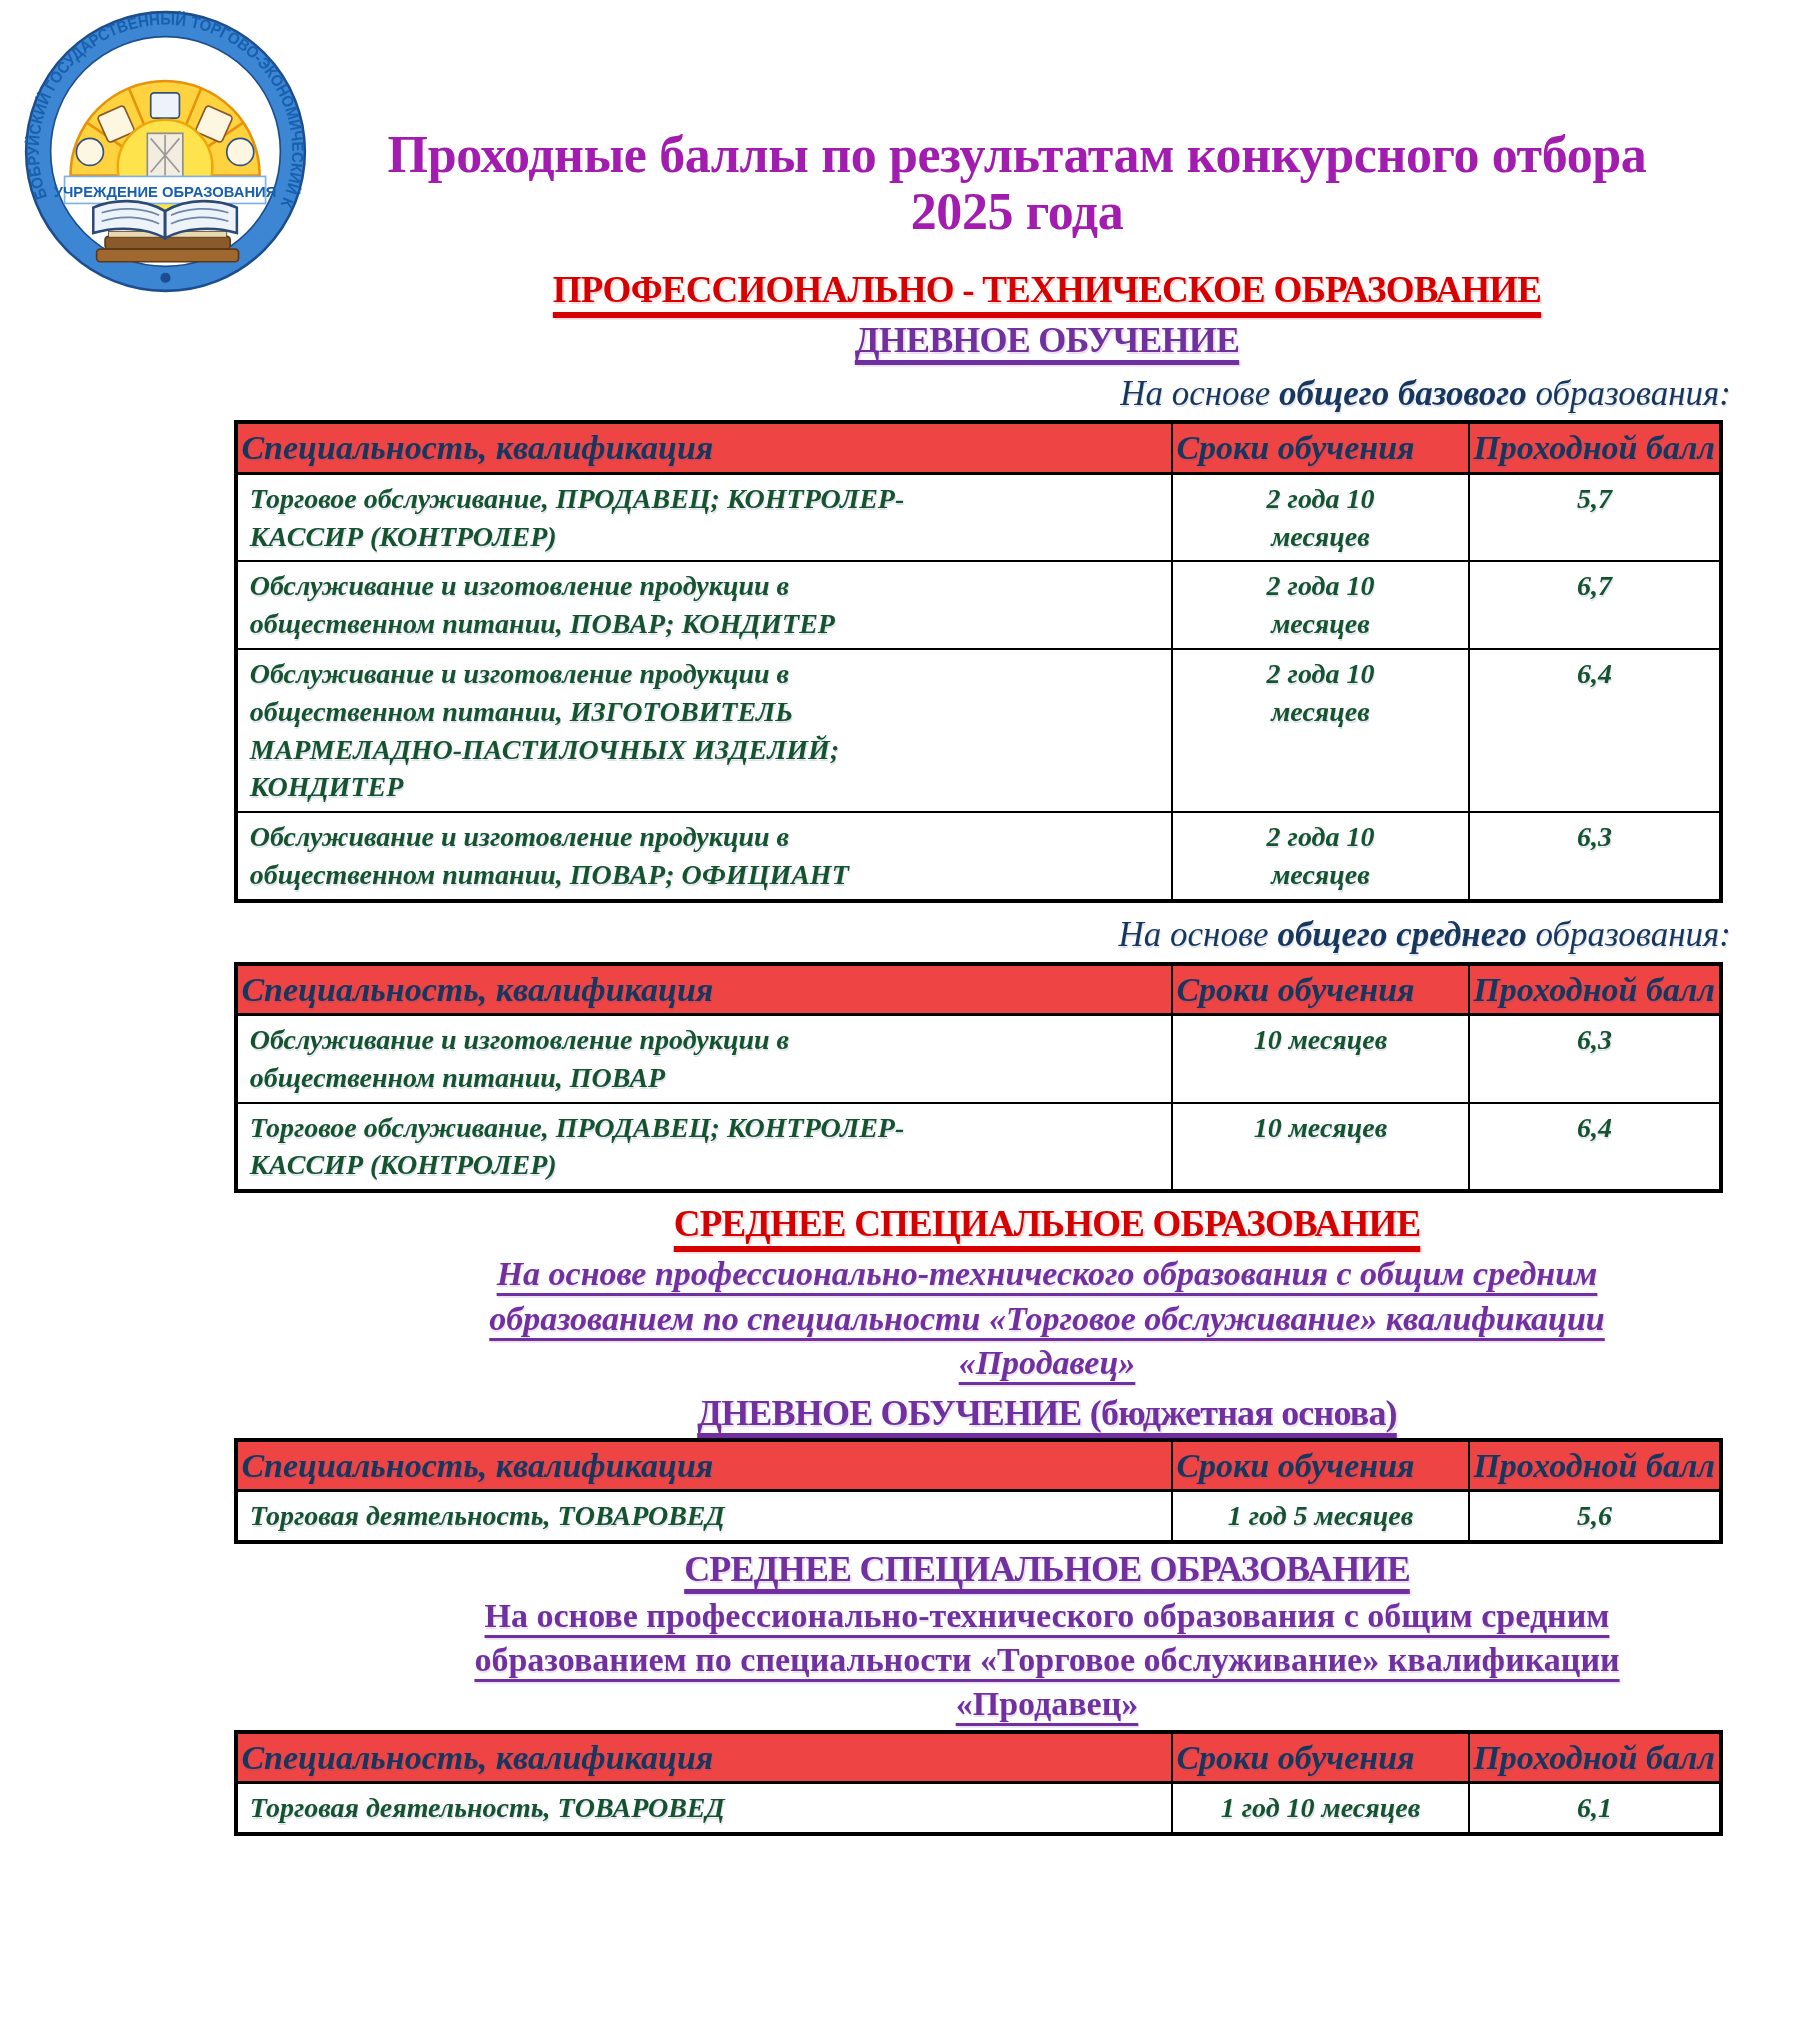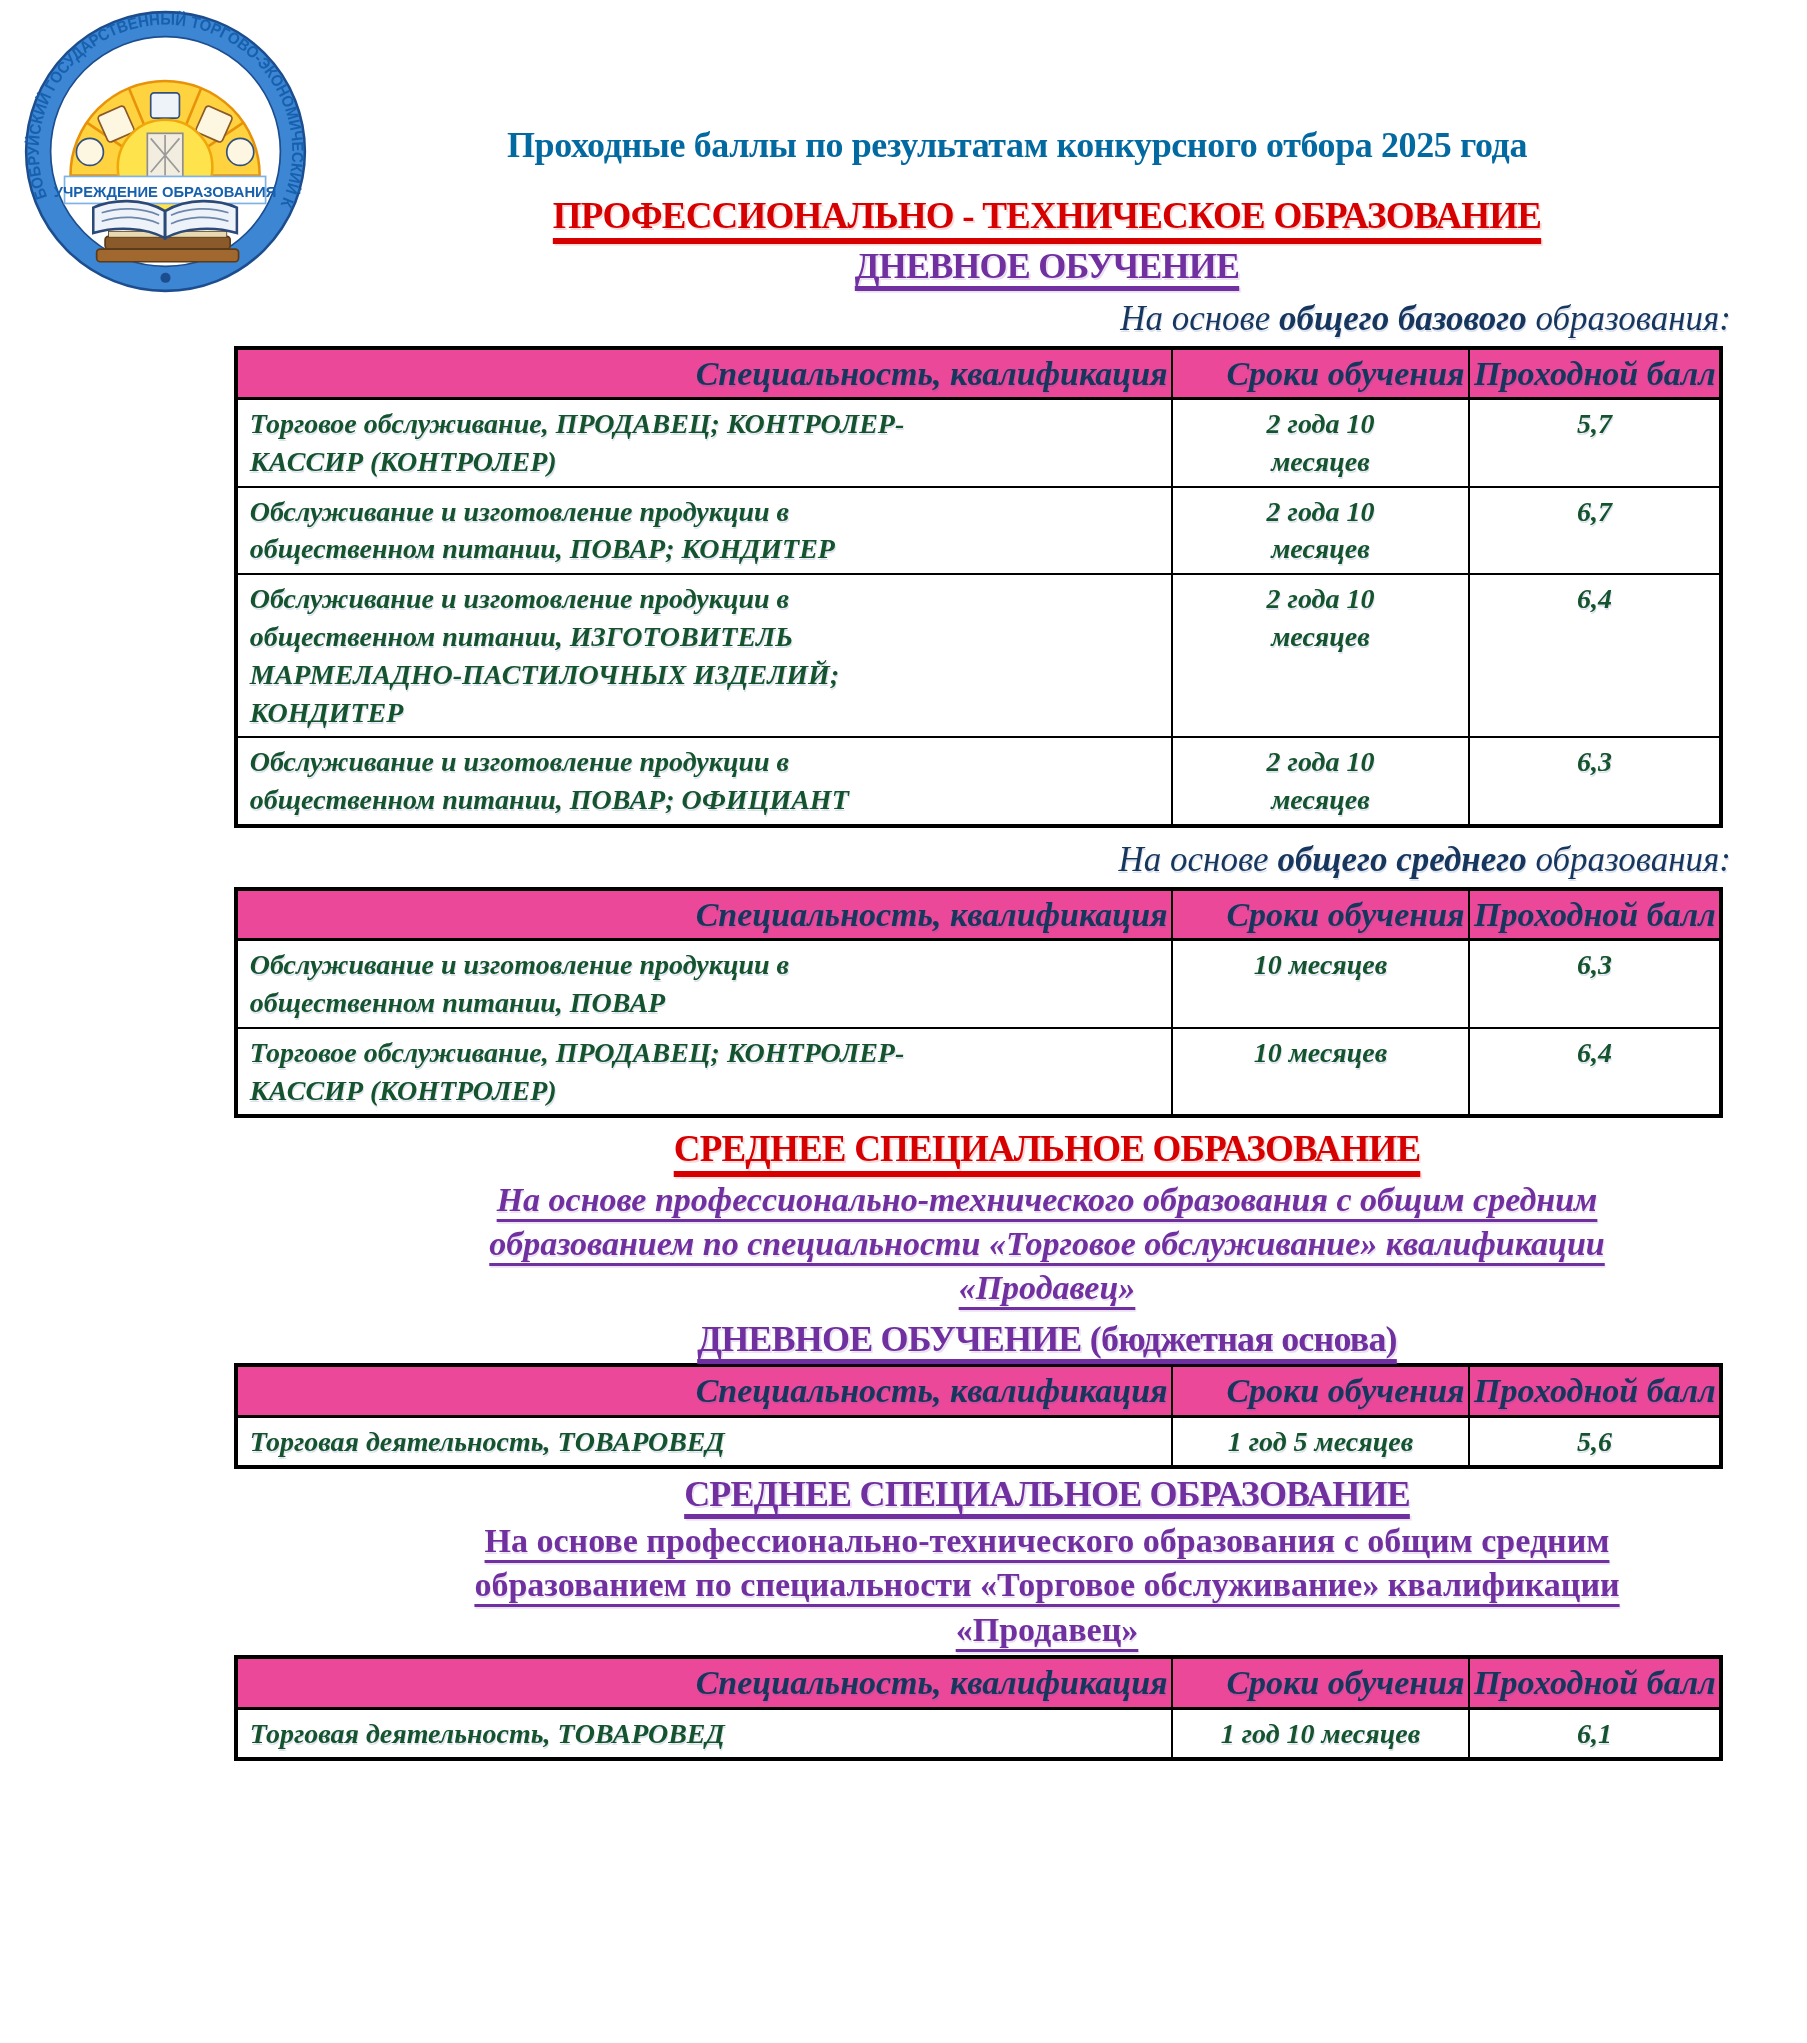--- a/index.html
+++ b/index.html
@@ -4,21 +4,21 @@
 <style>
   html,body{margin:0;padding:0;}
   body{
     width:1807px;height:2043px;overflow:hidden;background:#ffffff;
     font-family:"Liberation Serif","DejaVu Serif",serif;
     position:relative;
   }
   .logo{position:absolute;left:23.6px;top:10px;width:283px;height:283px;}
   .title{
     margin:126px 110px 16px 337px;text-align:center;
-    font-size:36px;font-weight:bold;color:#0369a1;letter-spacing:-0.4px;line-height:1.1;
+    font-size:52px;font-weight:bold;color:#a21caf;letter-spacing:-0.4px;line-height:1.1;
   }
   .textcol{margin:0 76px 0 363px;text-align:center;}
   .h-red{
     margin-top:29px;color:#d60000;font-size:37px;font-weight:bold;letter-spacing:-0.8px;line-height:1.15;
     text-decoration:underline;text-decoration-thickness:5.9px;text-underline-offset:10px;text-decoration-skip-ink:none;
     text-shadow:1.7px 1.7px 0 rgba(214,0,0,0.15);
   }
   .h-purple{
     margin-top:8.4px;color:#7030a0;font-size:36px;font-weight:bold;letter-spacing:-0.8px;line-height:1.15;
     text-decoration:underline;text-decoration-thickness:5px;text-underline-offset:8.4px;text-decoration-skip-ink:none;
@@ -37,23 +37,23 @@
     text-shadow:0.8px 1.7px 0 rgba(112,48,160,0.15);
   }
   .p-it{font-style:italic;}
   .p-up{font-style:normal;margin-top:3.4px;}
   .ptable{
     margin:6.7px 0 0 234px;width:1485px;table-layout:fixed;border-collapse:collapse;
     border:4.2px solid #000;background:#fff;
   }
   .ptable col.c1{width:936px;} .ptable col.c2{width:297px;} .ptable col.c3{width:252px;}
   .ptable th{
-    background:#ec4899;color:#17365d;font-weight:bold;font-style:italic;
+    background:#ef4444;color:#17365d;font-weight:bold;font-style:italic;
     font-size:34px;line-height:1.1;padding:5px 3.4px;border:2.5px solid #000;border-bottom:3.4px solid #000;
-    text-align:right;vertical-align:middle;text-shadow:0.8px 1.7px 0 rgba(60,90,160,0.18);
+    text-align:left;vertical-align:middle;text-shadow:0.8px 1.7px 0 rgba(60,90,160,0.18);
   }
   .ptable td{
     color:#14532d;font-weight:bold;font-style:italic;font-size:28px;line-height:1.35;
     padding:5px 8.4px;border:2.5px solid #000;vertical-align:top;
     text-shadow:0.8px 1.7px 0 rgba(60,90,160,0.18);
   }
   .ptable td.spec{text-align:left;padding:5px 233px 5px 11.8px;}
   .ptable td.dur{text-align:center;white-space:pre-line;padding:5px 17px;}
   .ptable td.score{text-align:center;}
   .mt4t{margin-top:3.4px;}

